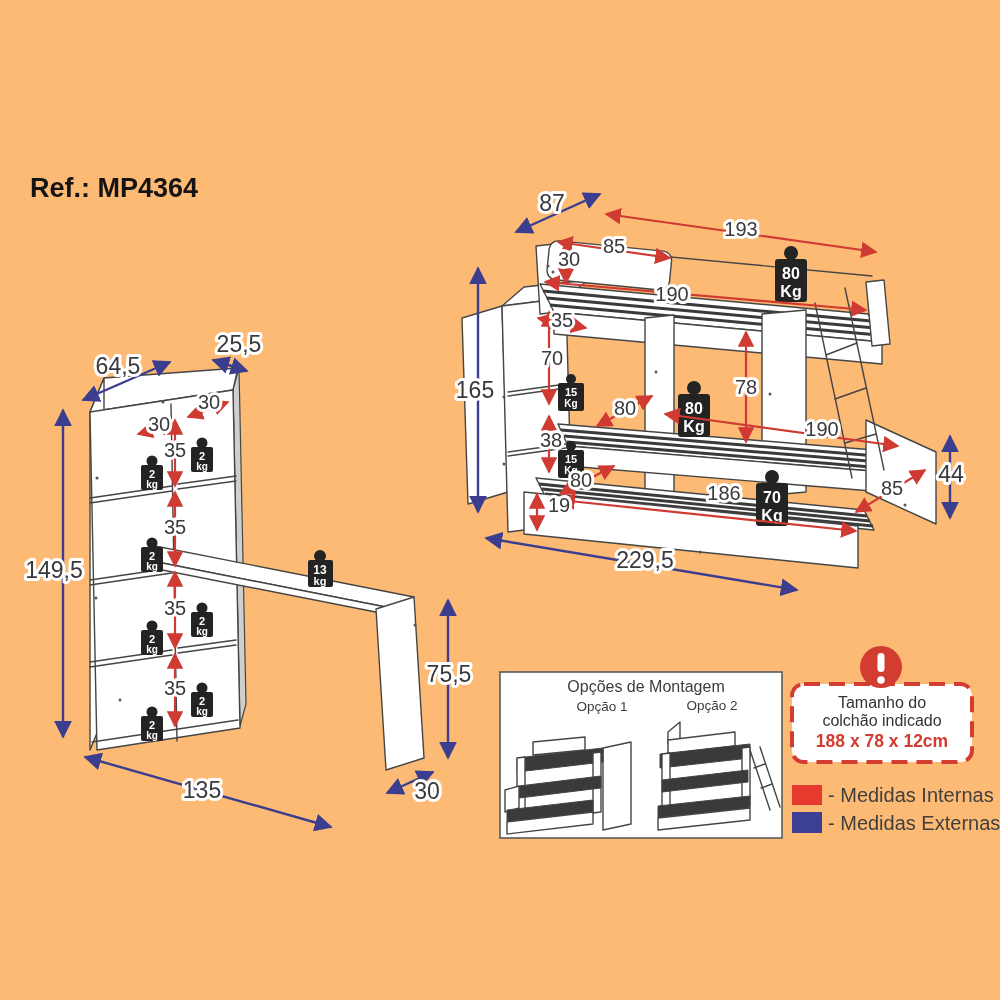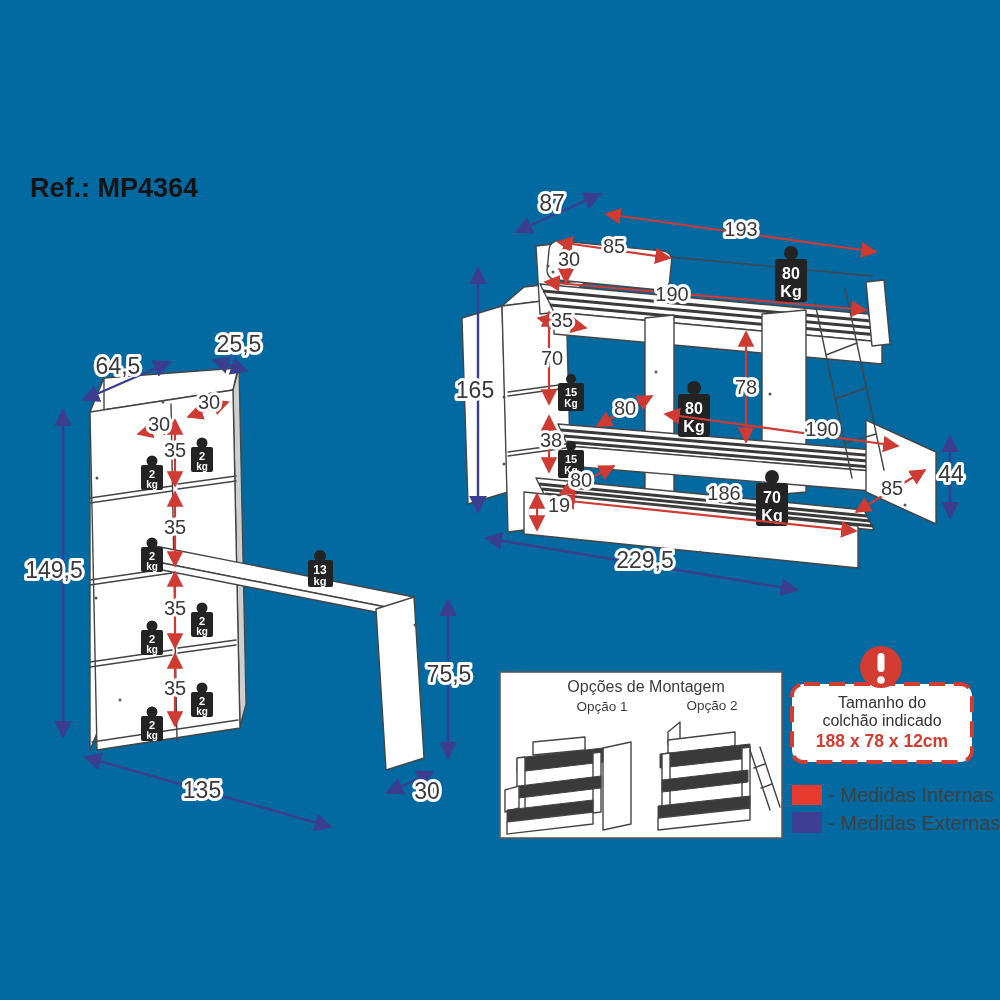--- a/index.html
+++ b/index.html
@@ -1,16 +1,16 @@
 <!DOCTYPE html>
 <html><head>
 <meta charset="utf-8">
 <style>
   html,body{margin:0;padding:0;background:#ffffff;}
-  .stage{position:relative;width:1000px;height:1000px;background:#0369a1;font-family:"Liberation Sans",sans-serif;}
+  .stage{position:relative;width:1000px;height:1000px;background:#fdba74;font-family:"Liberation Sans",sans-serif;}
   svg{display:block}
   .ln{stroke:#454545;stroke-width:1.4;fill:none;stroke-linejoin:round;stroke-linecap:round;}
   .wf{stroke:#454545;stroke-width:1.4;fill:#ffffff;stroke-linejoin:round;}
   .gf{stroke:#454545;stroke-width:1.2;fill:#cfcfcf;}
   .dk{stroke:#3a3a3a;stroke-width:3;fill:none;}
   .dr{stroke:#cf3a33;stroke-width:2.2;fill:none;marker-start:url(#aR);marker-end:url(#aR);}
   .db{stroke:#3b3e8f;stroke-width:2.4;fill:none;marker-start:url(#aB);marker-end:url(#aB);}
   text{font-family:"Liberation Sans",sans-serif;}
   .dim{fill:#3a3a3e;paint-order:stroke;stroke:#ffffff;stroke-width:6px;stroke-linejoin:round;text-anchor:middle;}
   .t20{font-size:20px;}

